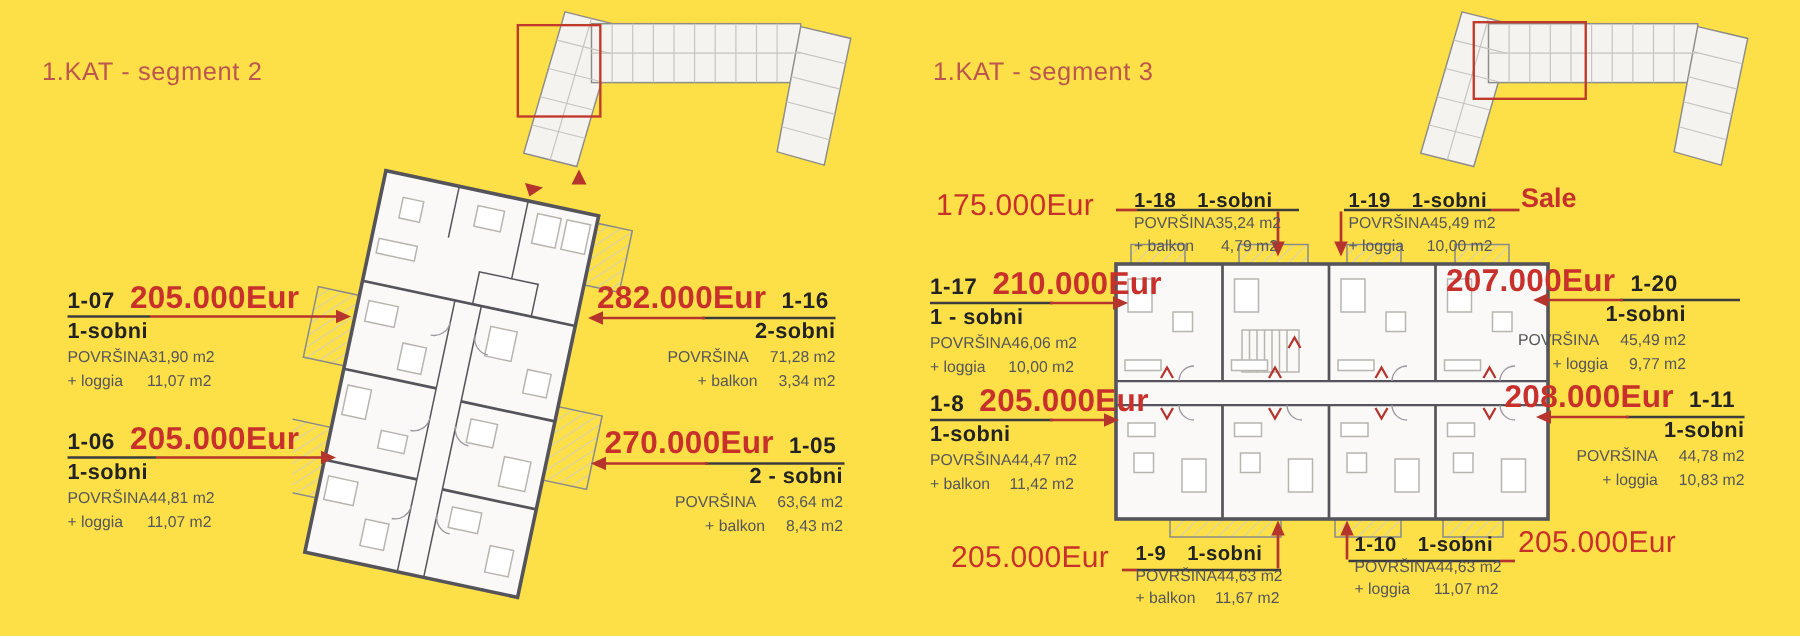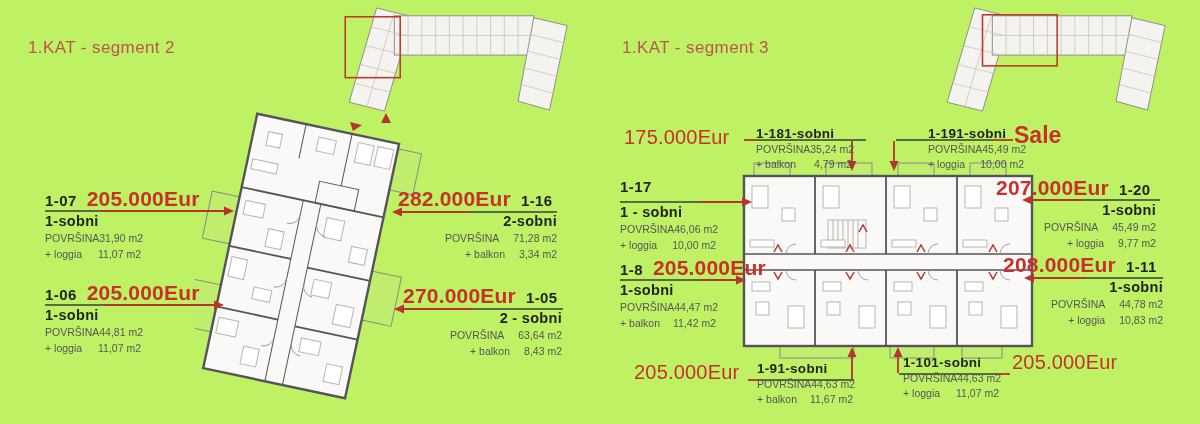--- a/index.html
+++ b/index.html
@@ -1,18 +1,18 @@
 <!DOCTYPE html>
 <html><head>
 <meta charset="utf-8">
 <style>
   * { margin:0; padding:0; box-sizing:border-box; }
   html,body { width:1200px; height:424px; background:#ffffff; overflow:hidden;
     font-family:"Liberation Sans", sans-serif; }
-  .page { position:relative; width:1200px; height:424px; background:#bef264; }
+  .page { position:relative; width:1200px; height:424px; background:#fde047; }
 
   .seg-title { position:absolute; z-index:3; font-size:17px; letter-spacing:.4px;
     color:#bc564e; white-space:nowrap; }
 
   svg.layer { position:absolute; }
   .plan { z-index:1; }
   .overlay { z-index:2; pointer-events:none; }
 
   .card { position:absolute; z-index:3; }
   .hdr { display:flex; align-items:baseline; gap:10px; height:24px; white-space:nowrap; }
@@ -20,28 +20,28 @@
   .price { font-size:21px; font-weight:bold; color:#c8312b; letter-spacing:.2px; }
   .type { font-size:14.5px; font-weight:bold; color:#232323; margin-top:2px; letter-spacing:.3px; }
   .drow { display:flex; justify-content:space-between; width:96px; font-size:10.5px;
     line-height:13px; color:#55555a; margin-top:3px; white-space:nowrap; }
   .drow:first-of-type { margin-top:5px; }
 
   .card.right { text-align:right; }
   .card.right .hdr { justify-content:flex-start; }
   .card.right .drow { justify-content:flex-end; gap:14px; width:auto; margin-left:auto; }
 
-  .card.mini .hdr2 { display:flex; height:15px; align-items:center;
+  .card.mini .hdr2 { display:flex; gap:14px; height:15px; align-items:center;
     font-size:13.5px; font-weight:bold; color:#232323; letter-spacing:.3px; white-space:nowrap; }
   .card.mini .drow { margin-top:2px; }
   .card.mini .drow:first-of-type { margin-top:4px; }
 
   .bigprice { position:absolute; z-index:3; font-size:20px; font-weight:normal;
     color:#c8312b; letter-spacing:.2px; white-space:nowrap; }
-  .sale { position:absolute; z-index:3; font-size:23px; font-weight:bold;
+  .sale { position:absolute; z-index:3; font-size:18px; font-weight:bold;
     color:#c8312b; white-space:nowrap; }
 </style>
 </head>
 <body>
 
 <div class="page">
 
   <div class="seg-title" style="left:28px;top:38px">1.KAT - segment 2</div>
   <div class="seg-title" style="left:622px;top:38px">1.KAT - segment 3</div>
 
@@ -358,20 +358,21 @@
       </div>
     <div class="drow">
         <span>+ balkon</span>
         <span>8,43 m2</span>
       </div>
   </div>
 
   <div class="card" style="left:620px;top:178px">
     <div class="hdr">
       <span class="apt-id">1-17</span>
+      <span class="price">210.000Eur</span>
     </div>
     <div class="type">1 - sobni</div>
     <div class="drow">
         <span>POVRŠINA</span>
         <span>46,06 m2</span>
       </div>
     <div class="drow">
         <span>+ loggia</span>
         <span>10,00 m2</span>
       </div>
@@ -386,21 +387,21 @@
     <div class="drow">
         <span>POVRŠINA</span>
         <span>44,47 m2</span>
       </div>
     <div class="drow">
         <span>+ balkon</span>
         <span>11,42 m2</span>
       </div>
   </div>
 
-  <div class="card right" style="left:996px;top:176px;width:160px">
+  <div class="card right" style="left:964px;top:176px;width:160px">
     <div class="hdr">
       <span class="price">207.000Eur</span>
       <span class="apt-id">1-20</span>
     </div>
     <div class="type">1-sobni</div>
     <div class="drow">
         <span>POVRŠINA</span>
         <span>45,49 m2</span>
       </div>
     <div class="drow">
@@ -435,21 +436,21 @@
     <div class="drow">
         <span>POVRŠINA</span>
         <span>35,24 m2</span>
       </div>
     <div class="drow">
         <span>+ balkon</span>
         <span>4,79 m2</span>
       </div>
   </div>
 
-  <div class="card mini" style="left:928px;top:126px">
+  <div class="card mini" style="left:899px;top:126px">
     <div class="hdr2">
       <span>1-19</span>
       <span>1-sobni</span>
     </div>
     <div class="drow">
         <span>POVRŠINA</span>
         <span>45,49 m2</span>
       </div>
     <div class="drow">
         <span>+ loggia</span>

